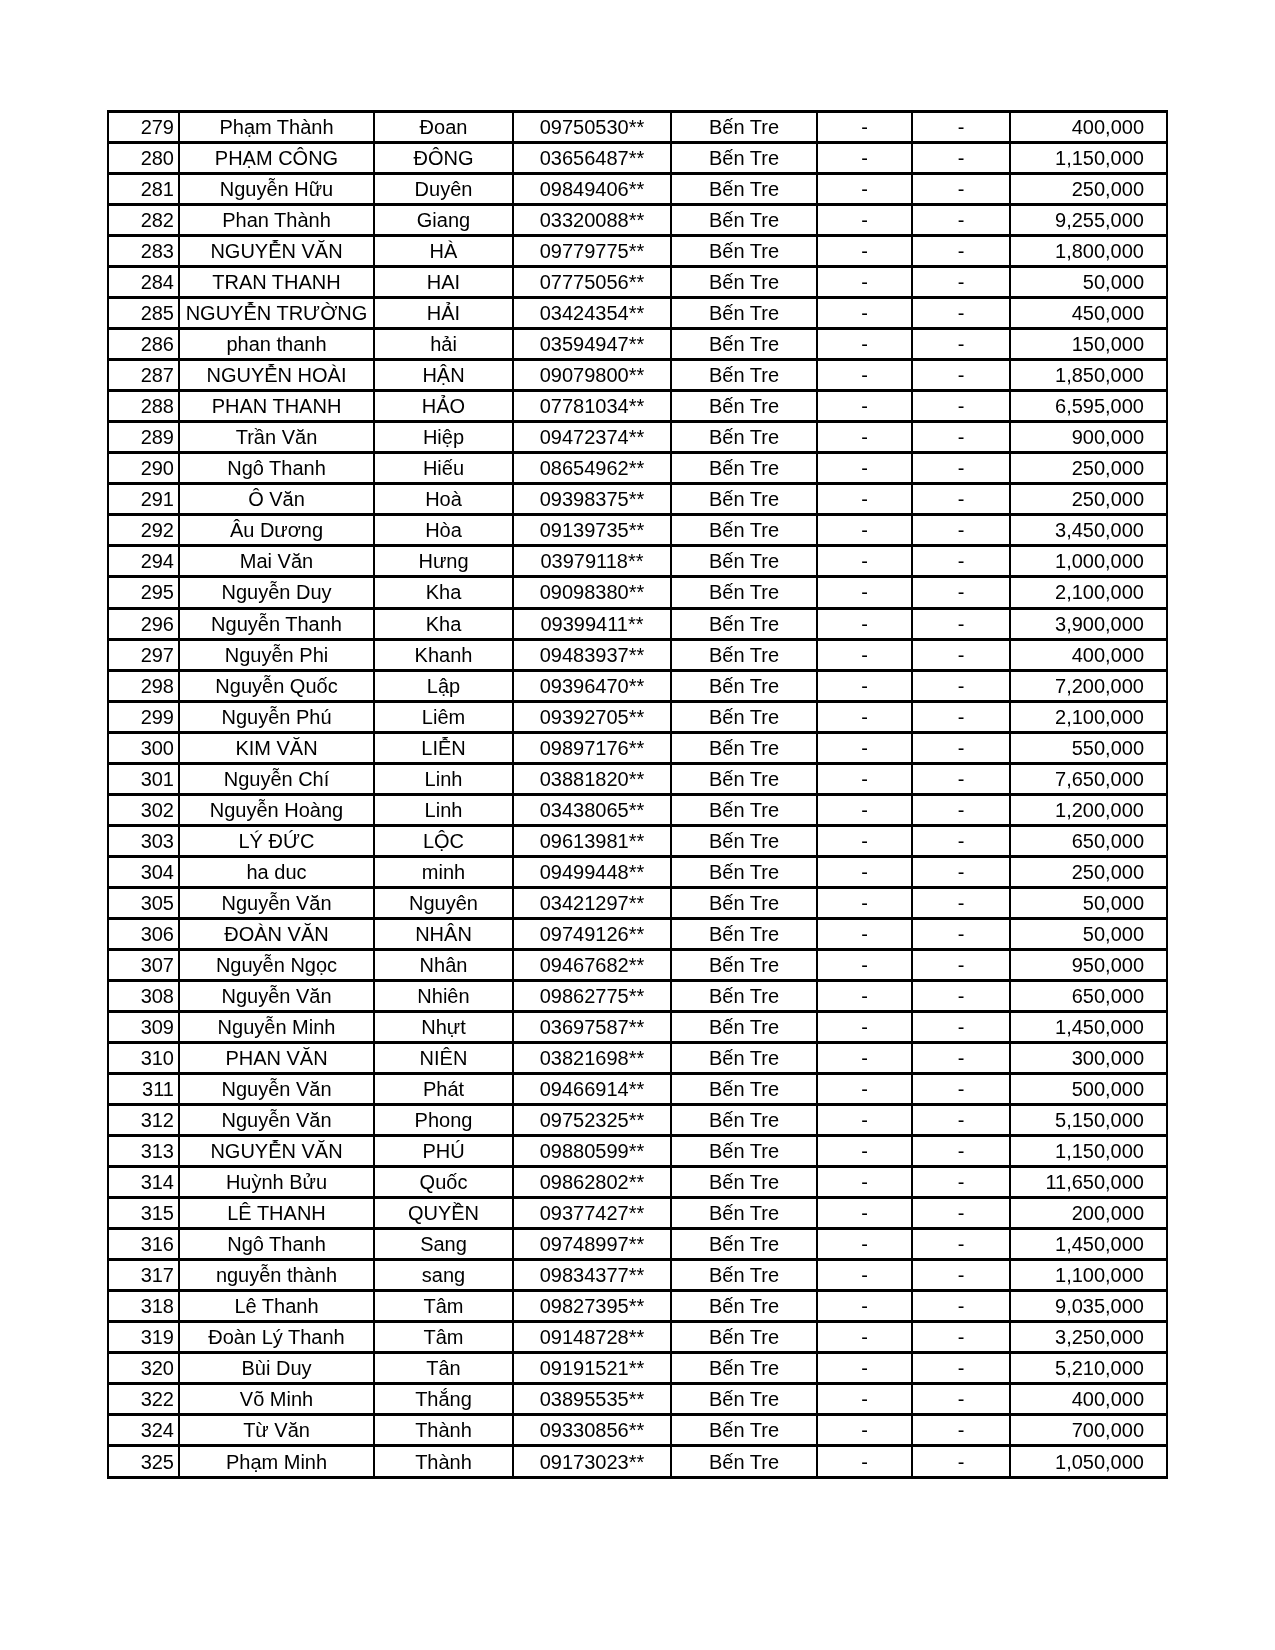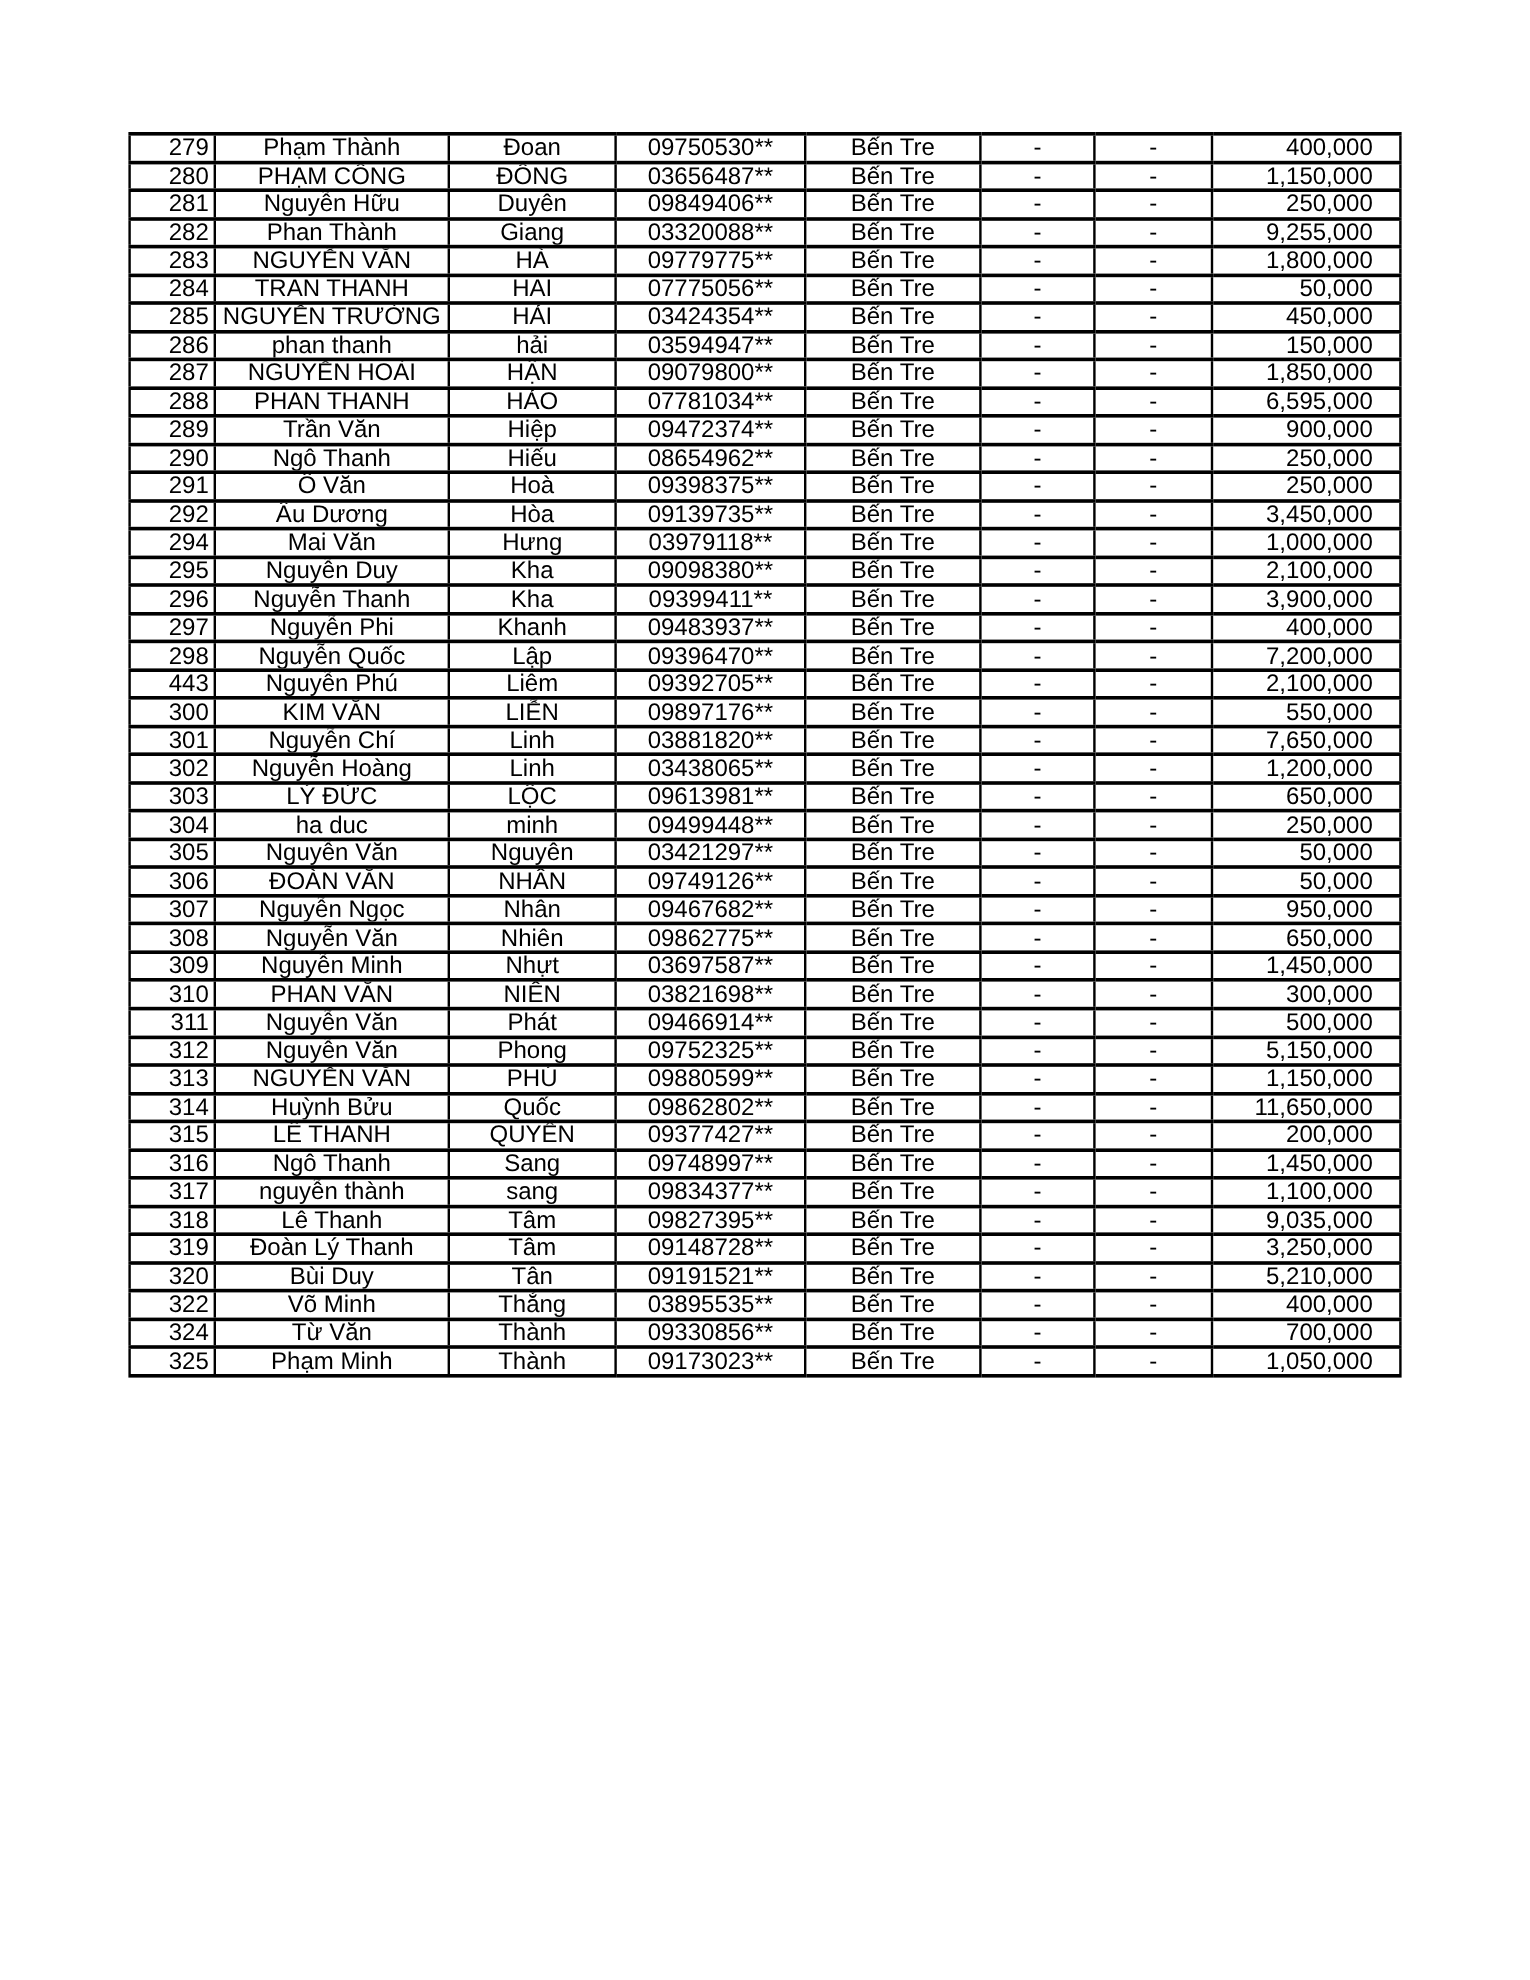--- a/index.html
+++ b/index.html
@@ -14,21 +14,21 @@
     background: #ffffff;
     overflow: hidden;
     font-family: "Liberation Sans", sans-serif;
     color: #000000;
   }
   table.donor-table {
     position: absolute;
     left: 107px;
     top: 110px;
     width: 1059px;
-    height: 1038px;
+    height: 1369px;
     table-layout: fixed;
     border-collapse: collapse;
   }
   table.donor-table td {
     border: 2px solid #000000;
     border-top-width: 3px;
     border-bottom-width: 3px;
     font-size: 20px;
     line-height: 1;
     padding: 0;
@@ -246,21 +246,21 @@
           <td class="col-0">298</td>
           <td class="col-1">Nguyễn Quốc</td>
           <td class="col-2">Lập</td>
           <td class="col-3">09396470**</td>
           <td class="col-4">Bến Tre</td>
           <td class="col-5">-</td>
           <td class="col-6">-</td>
           <td class="col-7">7,200,000</td>
         </tr>
         <tr>
-          <td class="col-0">443</td>
+          <td class="col-0">299</td>
           <td class="col-1">Nguyễn Phú</td>
           <td class="col-2">Liêm</td>
           <td class="col-3">09392705**</td>
           <td class="col-4">Bến Tre</td>
           <td class="col-5">-</td>
           <td class="col-6">-</td>
           <td class="col-7">2,100,000</td>
         </tr>
         <tr>
           <td class="col-0">300</td>

